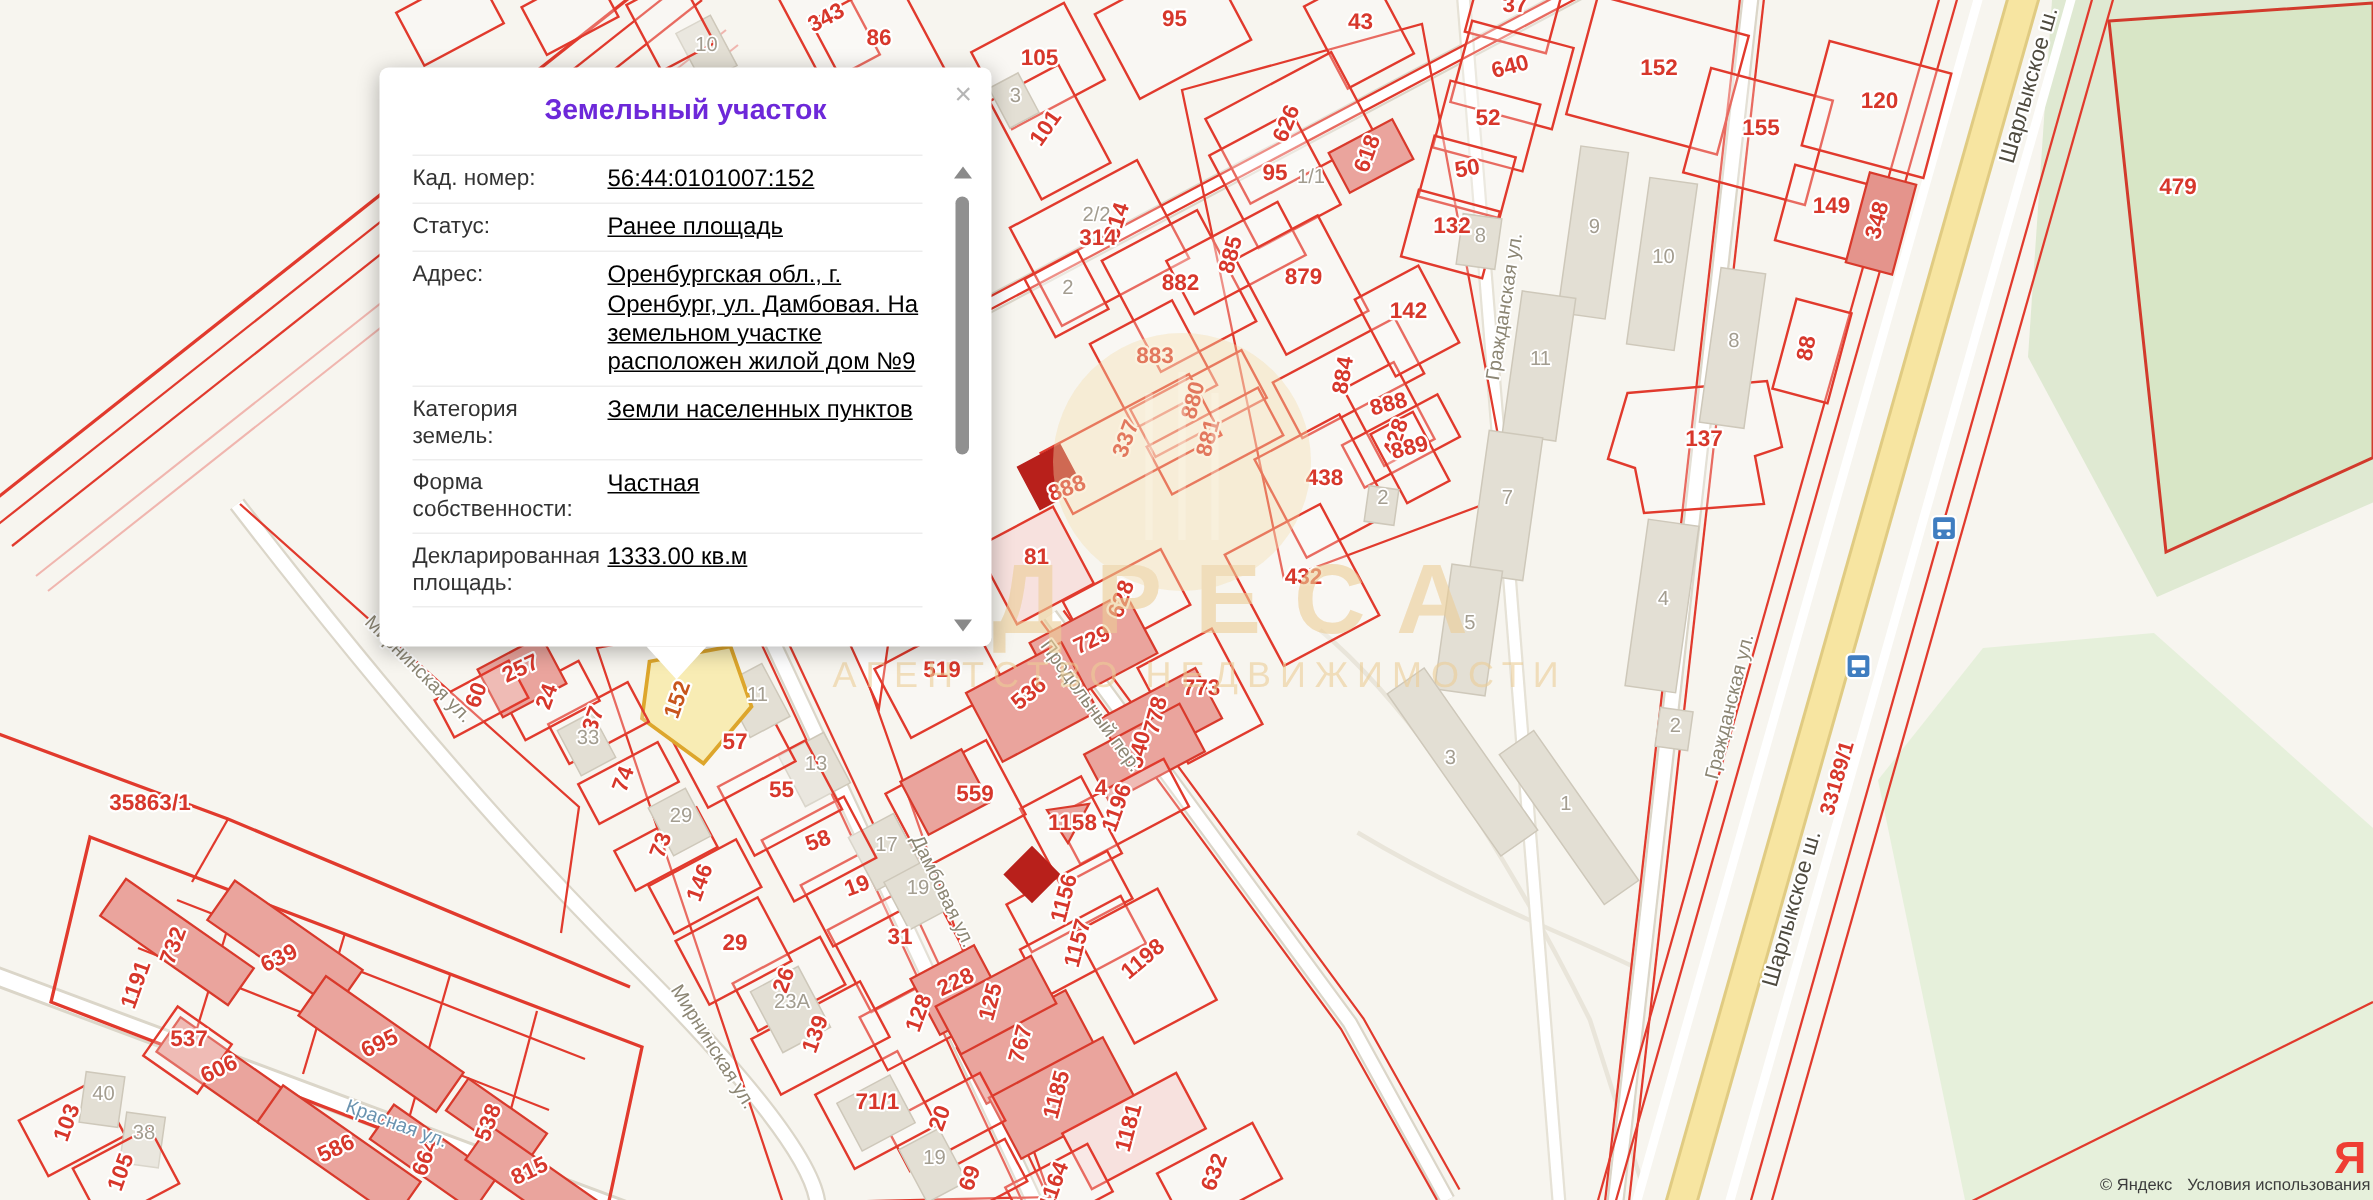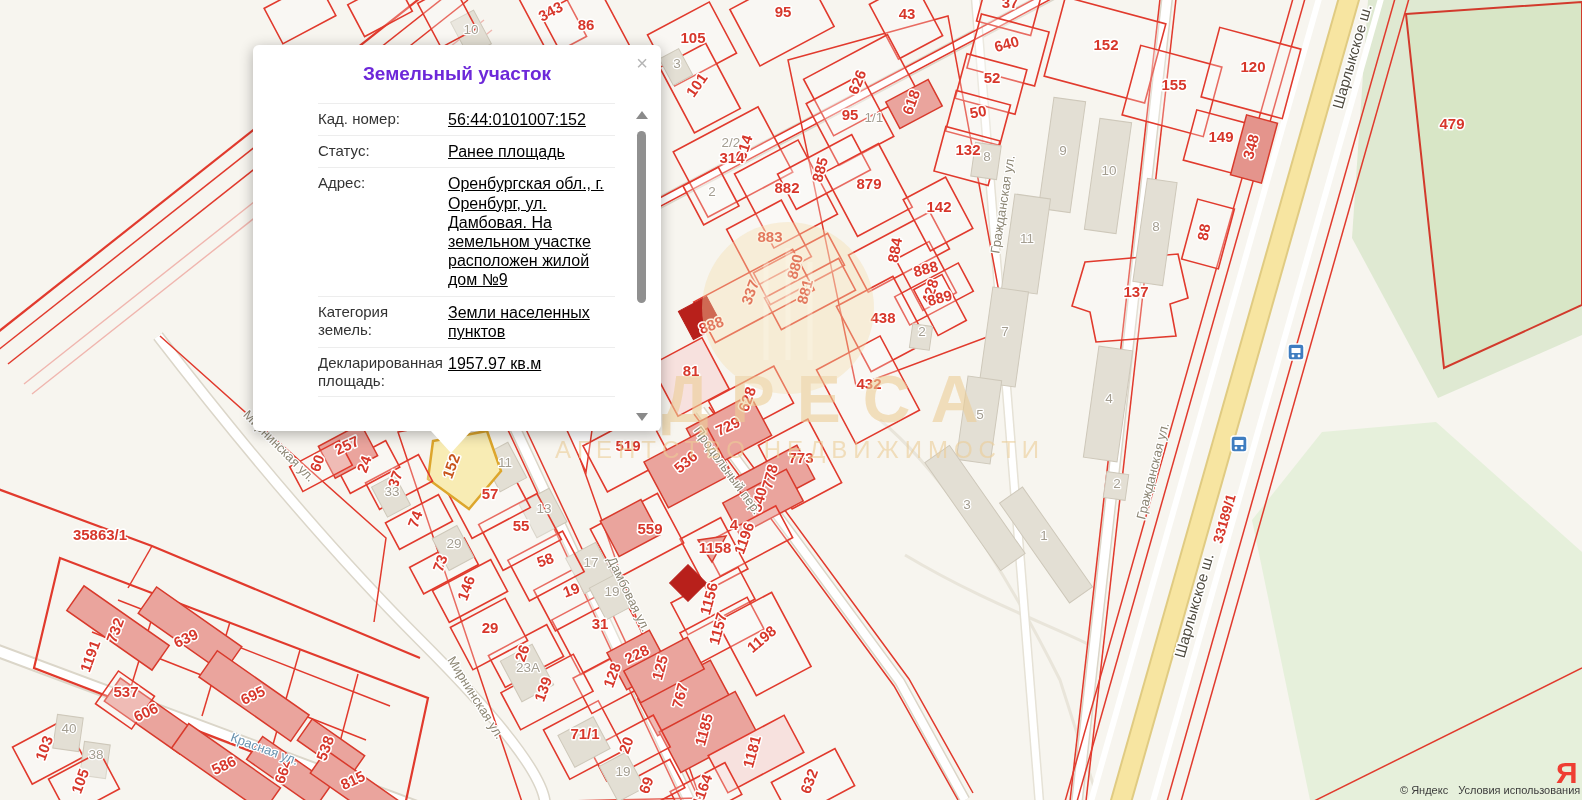--- a/index.html
+++ b/index.html
@@ -29,21 +29,21 @@
   .rlt { stroke:#e13a2d; stroke-width:2.2; fill:none; }
   .pl  { stroke:#f0b6af; stroke-width:1.4; fill:none; }
   .svc { stroke:#e9e5da; stroke-width:3; fill:none; }
 
   
   .popup { position:absolute; left:253px; top:45px; width:408px; height:386px;
            background:#fff; border-radius:6px; box-shadow:0 3px 14px rgba(0,0,0,.3);
            z-index:5; overflow:visible; }
   .popup-title { text-align:center; font-size:19px; font-weight:bold; color:#6d28d9; padding-top:18px; }
   .rows { position:absolute; left:22px; right:46px; top:58px; }
-  .prow { display:flex; border-bottom:1px solid #ededed; padding:6px 0; gap:6px;margin-left:43px; }
+  .prow { display:flex; border-bottom:1px solid #ededed; padding:6px 0; gap:6px; }
   .prow:first-child { border-top:1px solid #ededed; }
   .plab { width:124px; flex:none; font-size:15px; color:#333; line-height:1.2; }
   .pval { font-size:16px; color:#000000; line-height:1.2;text-decoration:underline; }
   .close { position:absolute; top:8px; right:13px; font-size:20px; line-height:20px; color:#b5b5b5; cursor:pointer; }
   .tail { position:absolute; left:178px; top:100%; width:0; height:0;
           border:20px solid transparent; border-top:22px solid #fff; border-bottom:0; }
   .sb { position:absolute; right:12px; top:66px; height:310px; width:14px; }
   .sb-up { width:0; height:0; border-left:6px solid transparent; border-right:6px solid transparent;
            border-bottom:8px solid #8a8a8a; margin:0 auto; }
   .sb-down { width:0; height:0; border-left:6px solid transparent; border-right:6px solid transparent;
@@ -426,22 +426,26 @@
         </div>
         <div class="prow">
           <div class="plab">Адрес:</div>
           <div class="pval">Оренбургская обл., г. Оренбург, ул. Дамбовая. На земельном участке расположен жилой дом №9</div>
         </div>
         <div class="prow">
           <div class="plab">Категория земель:</div>
           <div class="pval">Земли населенных пунктов</div>
         </div>
         <div class="prow">
+          <div class="plab">Форма собственности:</div>
+          <div class="pval">Частная</div>
+        </div>
+        <div class="prow">
           <div class="plab">Декларированная площадь:</div>
-          <div class="pval">1957.97 кв.м</div>
+          <div class="pval">1333.00 кв.м</div>
         </div>
       </div>
   <div class="sb">
     <div class="sb-up"></div>
     <div class="sb-thumb"></div>
     <div class="sb-down"></div>
   </div>
   <div class="tail"></div>
 </div>
 

